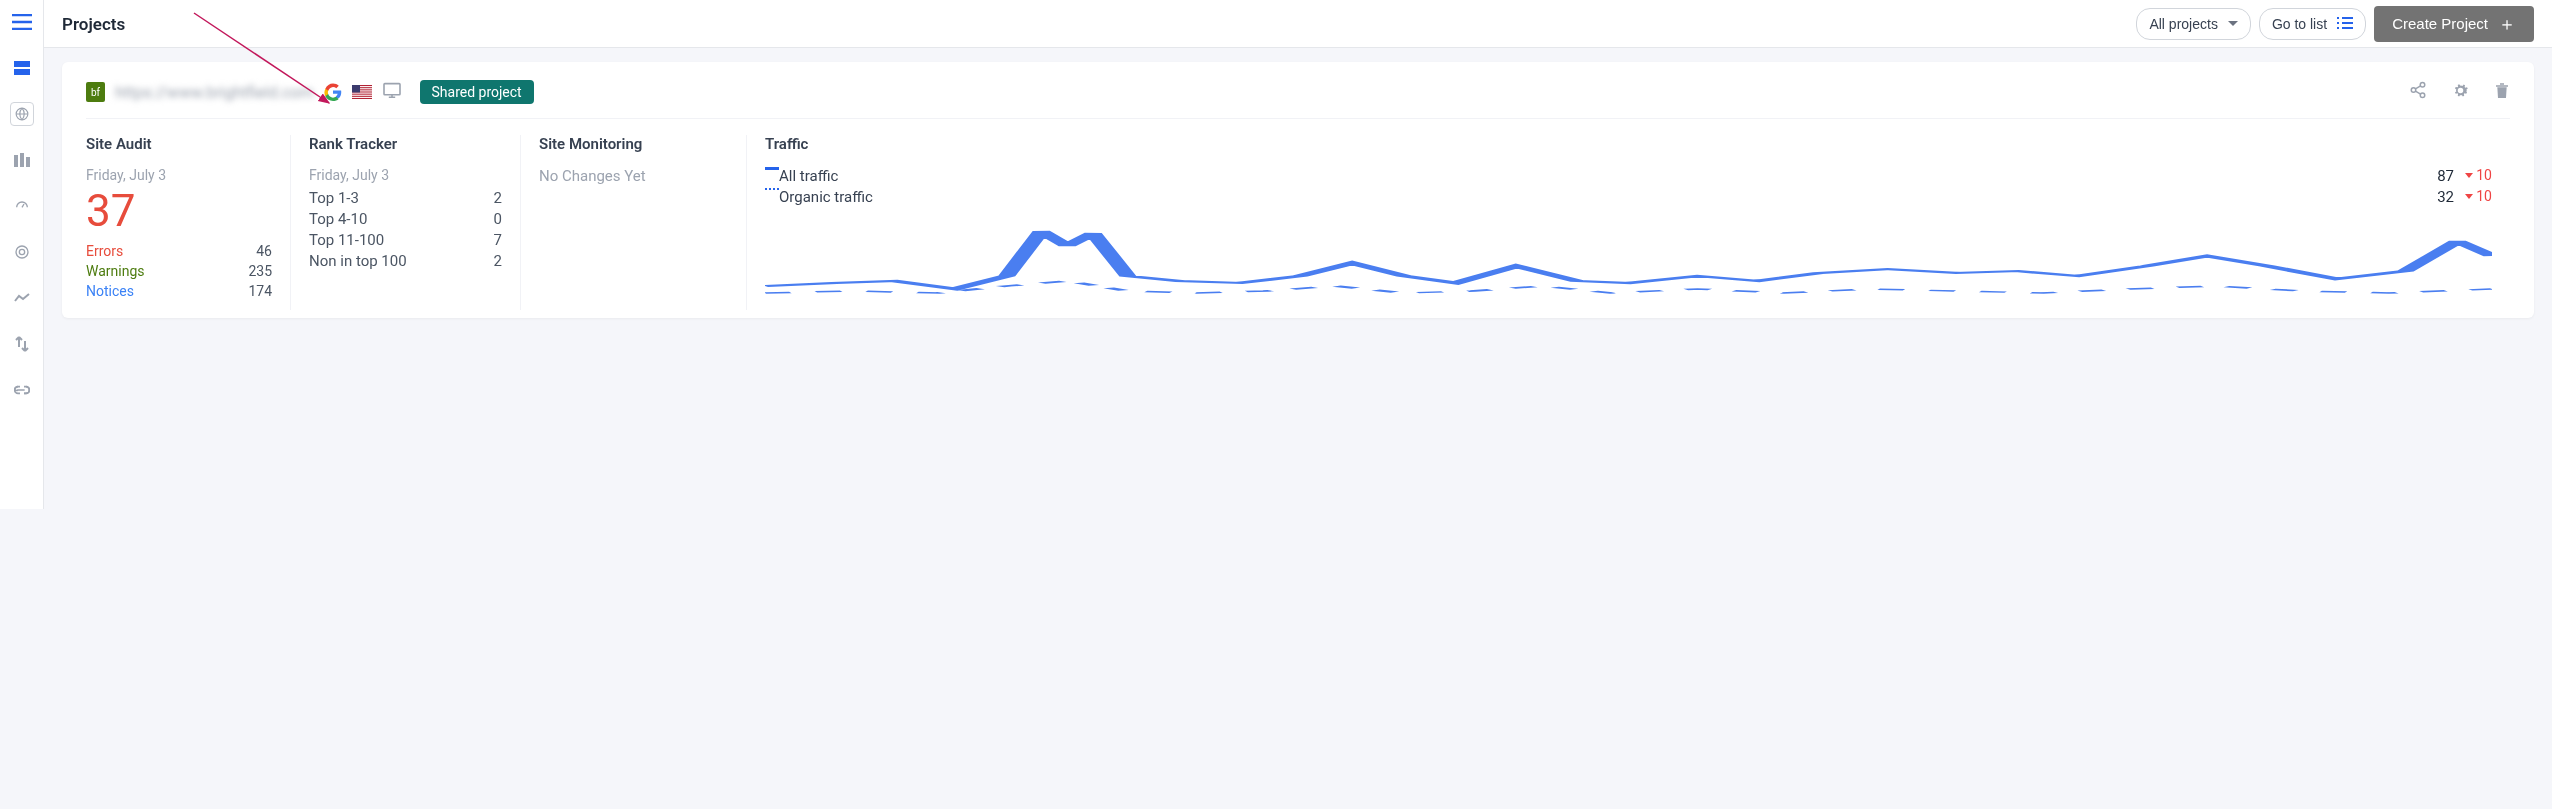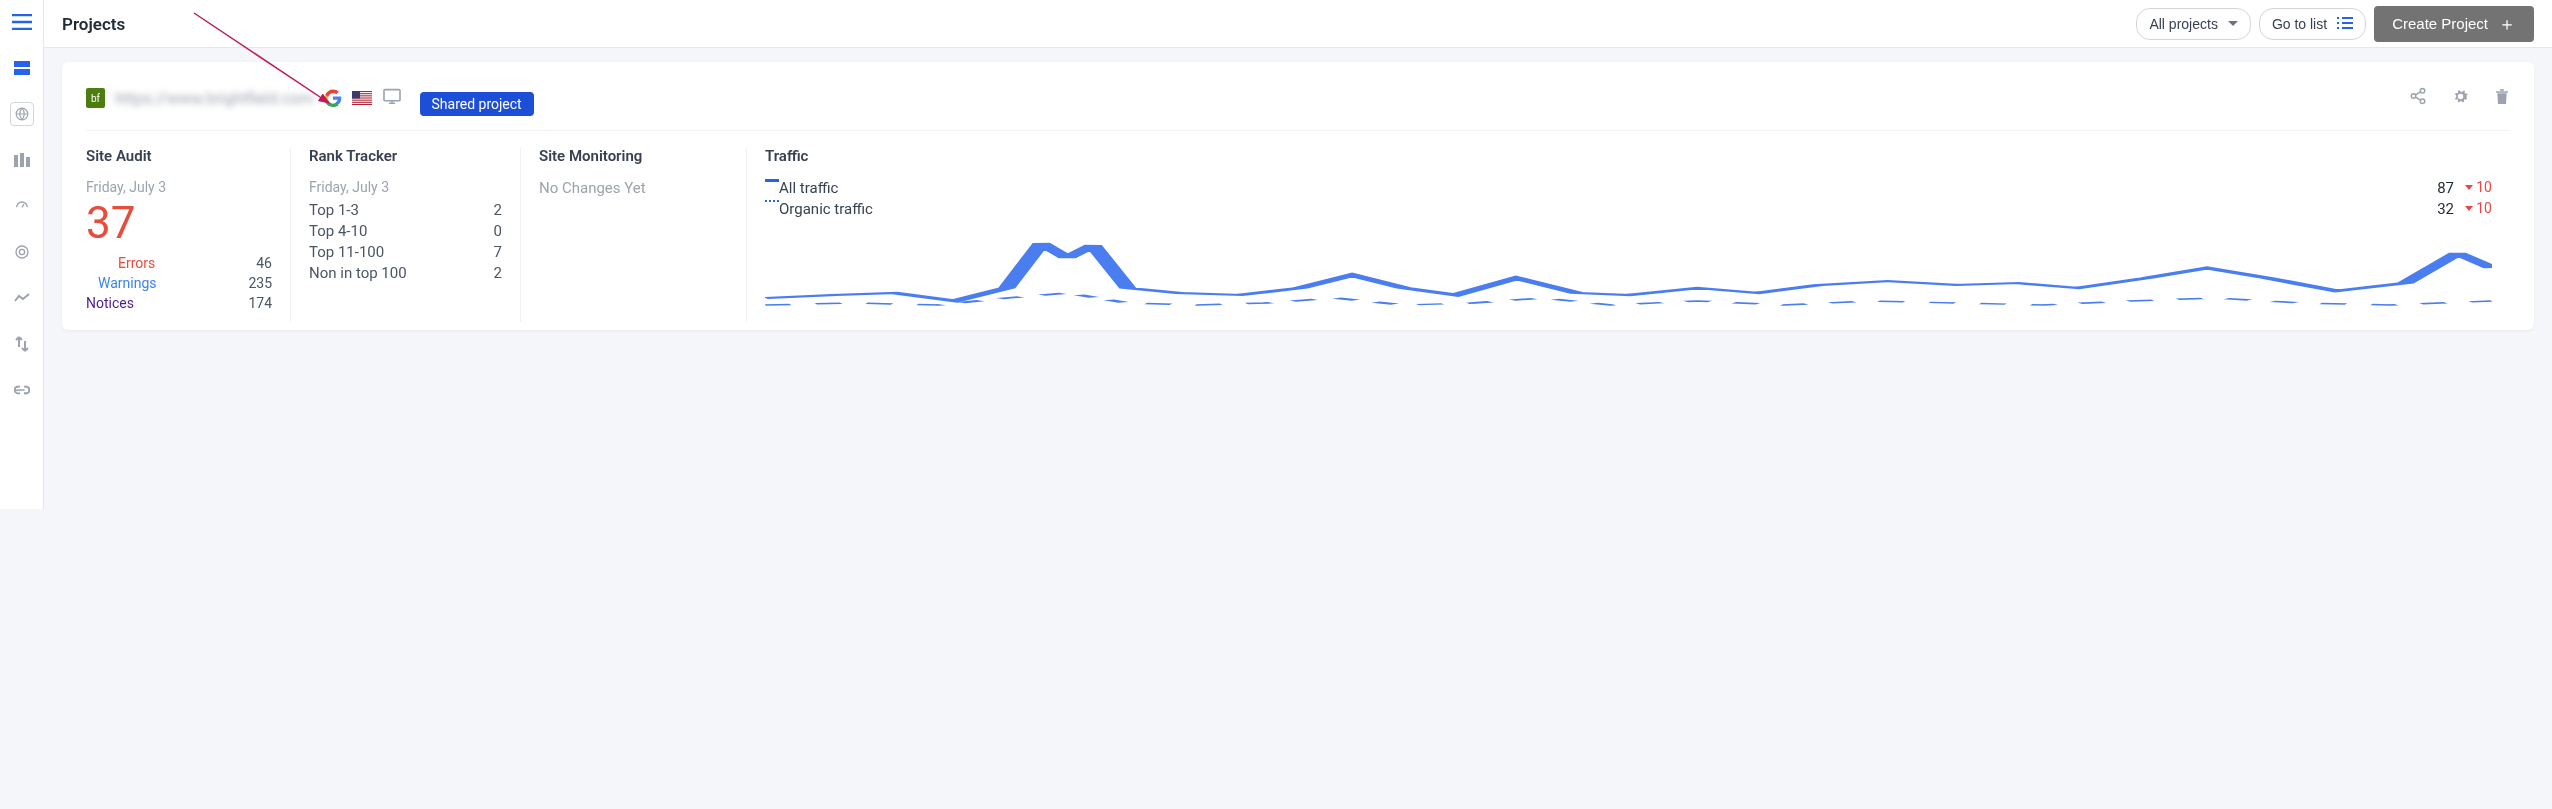--- a/index.html
+++ b/index.html
@@ -112,49 +112,48 @@
     }
     .project-url {
       color: #9ca3af;
       font-size: 16px;
       filter: blur(3px);
     }
     .google-icon { width: 18px; height: 18px; }
     .flag-icon { width: 20px; height: 14px; }
     .device-icon { color: #9ca3af; }
     .badge {
-      background: #1d4ed8;
+      background: #0f766e;
       color: #fff;
       padding: 4px 12px;
       border-radius: 4px;
       font-size: 14px;
       margin-left: 8px;
-      margin-top: 12px;
     }
     .project-header-spacer { flex: 1; }
     .action-icon { color: #9ca3af; cursor: pointer; margin-left: 14px; }
     
     
     .sections { display: flex; margin-top: 16px; }
     .section { flex: 0 0 auto; padding: 0 18px; }
     .section:first-child { padding-left: 0; }
     .section:not(:last-child) { border-right: 1px solid #f1f2f6; }
     .section-title { font-size: 15px; font-weight: 600; color: #374151; margin-bottom: 14px; }
     .section-date { font-size: 14px; color: #9ca3af; margin-bottom: 6px; }
     
     .sec-audit { width: 205px; }
     .sec-rank { width: 230px; }
     .sec-monitor { width: 226px; }
     .sec-traffic { flex: 1; }
     
     .big-number { font-size: 44px; font-weight: 400; color: #e74c3c; line-height: 1; margin-bottom: 10px; }
     .metric-row { display: flex; justify-content: space-between; font-size: 14px; margin: 4px 0; }
-    .label-error { color: #e74c3c; margin-left: 32px; }
-    .label-warning { color: #3b82f6; margin-left: 12px; }
-    .label-notice { color: #4c1d95; }
+    .label-error { color: #e74c3c; }
+    .label-warning { color: #4d7c0f; }
+    .label-notice { color: #3b82f6; }
     .metric-val { color: #4b5563; }
     
     .rank-row { display: flex; justify-content: space-between; font-size: 15px; color: #4b5563; margin: 3px 0; }
     
     .no-changes { font-size: 15px; color: #9ca3af; margin-top: 0; }
     
     .traffic-row { display: flex; align-items: flex-start; font-size: 15px; margin: 3px 0; gap: 0; }
     .traffic-dash-solid { width: 14px; height: 3px; background: #2563eb; }
     .traffic-dash-dotted { width: 14px; height: 2px; border-top: 2px dotted #2563eb; }
     .traffic-label { color: #374151; }

